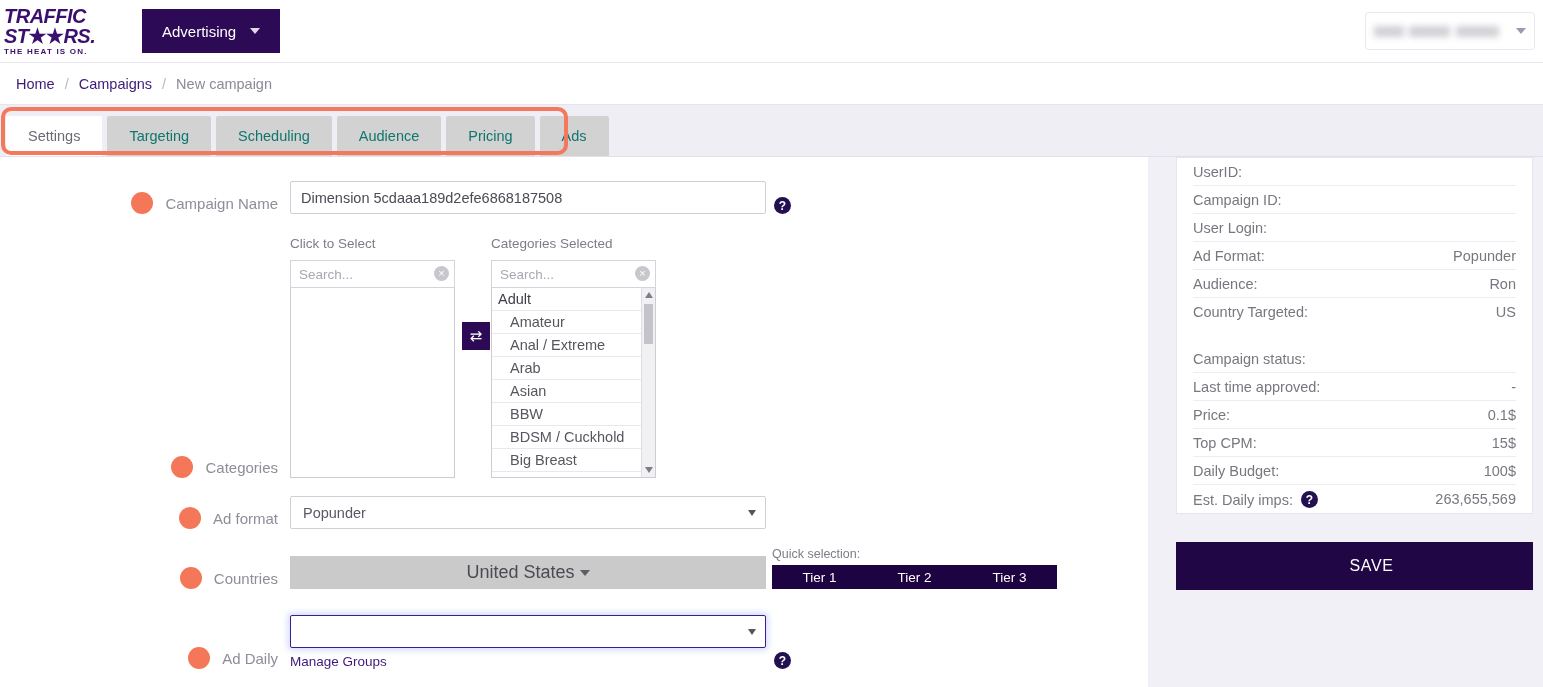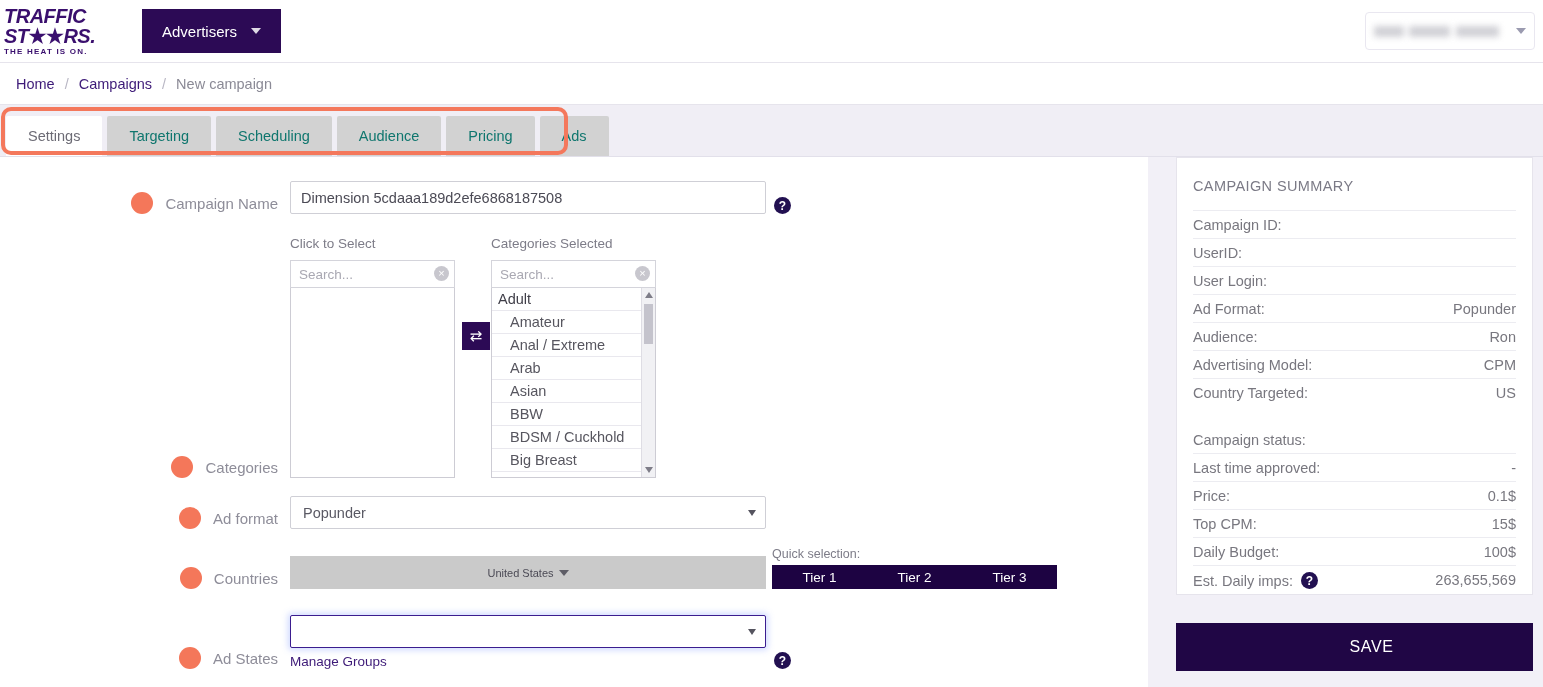--- a/index.html
+++ b/index.html
@@ -287,21 +287,21 @@
     border-left: 4px solid transparent;
     border-right: 4px solid transparent;
     border-top: 6px solid #55545f;
   }
   .countries-btn {
     width: 476px; height: 33px;
     background: #cacaca;
     border: none;
     display: flex; align-items: center; justify-content: center;
     gap: 5px;
-    font-size: 11px;
+    font-size: 18px;
     color: #4b4a55;
     cursor: pointer;
     font-family: "Liberation Sans", sans-serif;
   }
   .countries-btn .caret-dn { border-top-color: #4b4a55; }
   .manage { color: #3d1a78; font-size: 13.5px; margin-top: 6px; cursor: pointer; }
 
   .quick-wrap { margin-left: 6px; width: 285px; }
   .quick-lbl { color: #7d7c88; font-size: 12.5px; margin-bottom: 4px; }
   .tiers {
@@ -361,21 +361,21 @@
 <body>
 
 <div class="topbar">
   <div class="logo">
     <span class="l1">TRAFFIC</span>
     <span class="l2"><span>ST</span><span class="star">★★</span><span>RS.</span></span>
     <span class="l3">THE HEAT IS ON.</span>
   </div>
 
   <div class="adv-btn">
-    <span>Advertisers</span>
+    <span>Advertising</span>
     <span class="caret-dn"></span>
   </div>
 
   <div class="user-box">
     <span class="user-blur"></span>
     <span class="user-caret"></span>
   </div>
 </div>
 
 <div class="crumbs">
@@ -484,61 +484,56 @@
             <div class="tier">Tier 1</div>
             <div class="tier">Tier 2</div>
             <div class="tier">Tier 3</div>
           </div>
       </div>
     </div>
 
     <div class="row" style="margin-top:26px;">
       <div class="lbl-cell">
         <span class="dot"></span>
-        <span class="lbl">Ad States</span>
+        <span class="lbl">Ad Daily</span>
       </div>
       <div>
         <div class="sel-wrap">
           <div class="sel focused"></div>
           <span class="sel-caret"></span>
         </div>
         <div class="manage">Manage Groups</div>
       </div>
       <span class="help" style="margin-top:8px;">?</span>
     </div>
 
   </div>
 
   <div class="right-rail">
     <div class="summary">
-      <div class="sum-title">CAMPAIGN SUMMARY</div>
       <div id="sum-top">
+          <div class="sum-row">
+            <span class="k">UserID:</span>
+            <span class="val"></span>
+          </div>
           <div class="sum-row">
             <span class="k">Campaign ID:</span>
             <span class="val"></span>
           </div>
           <div class="sum-row">
-            <span class="k">UserID:</span>
-            <span class="val"></span>
-          </div>
-          <div class="sum-row">
             <span class="k">User Login:</span>
             <span class="val"></span>
           </div>
           <div class="sum-row">
             <span class="k">Ad Format:</span>
             <span class="val">Popunder</span>
           </div>
           <div class="sum-row">
             <span class="k">Audience:</span>
             <span class="val">Ron</span>
-          </div>
-          <div class="sum-row">
-            <span class="k">Advertising Model:</span>
-            <span class="val">CPM</span>
           </div>
           <div class="sum-row">
             <span class="k">Country Targeted:</span>
             <span class="val">US</span>
           </div>
         </div>
       <div class="sum-gap"></div>
       <div id="sum-bottom">
           <div class="sum-row">
             <span class="k">Campaign status:</span>

